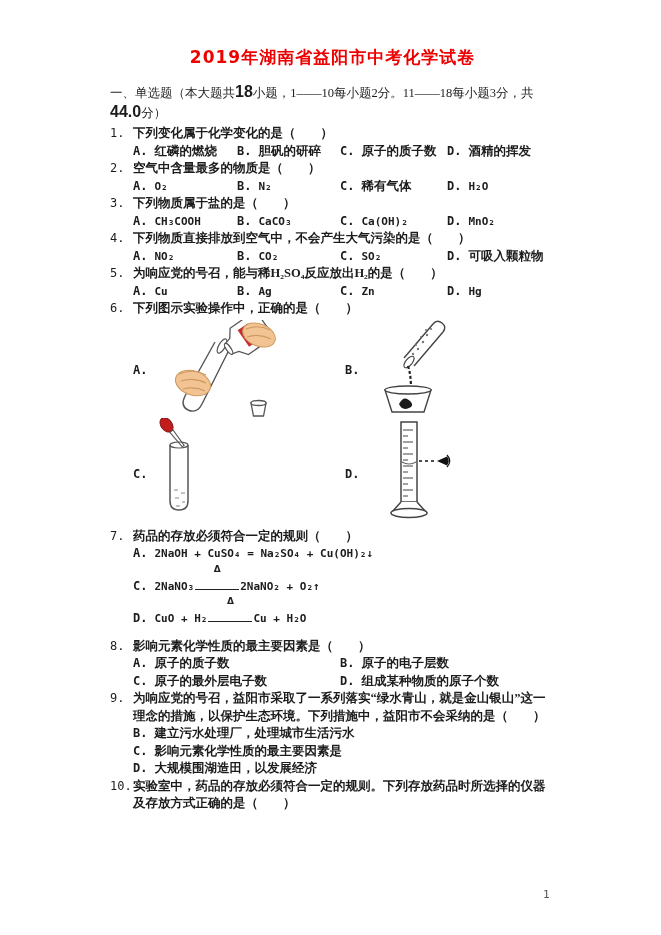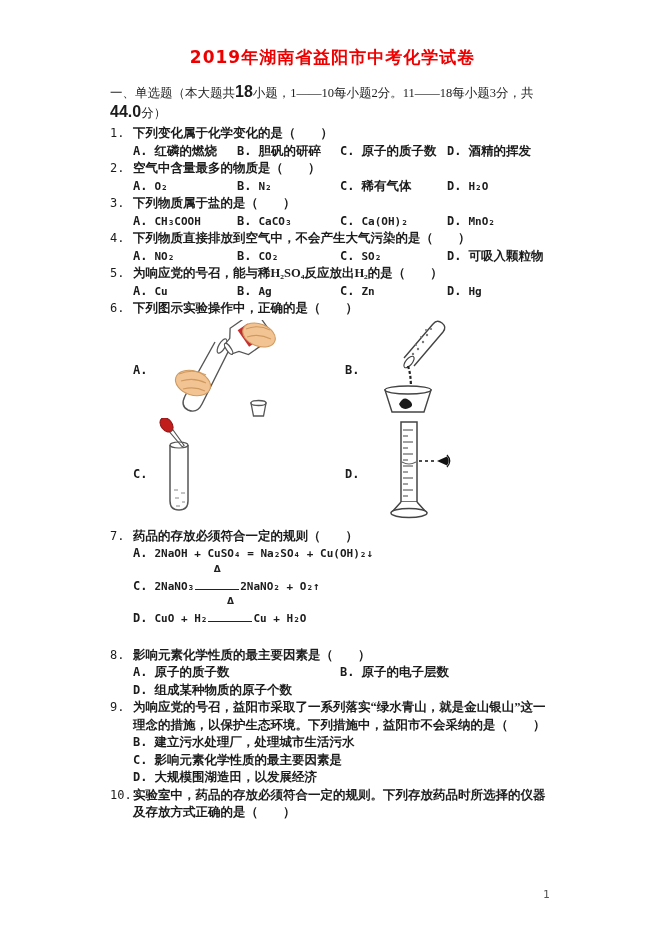--- a/index.html
+++ b/index.html
@@ -39,21 +39,21 @@
     position:absolute;left:50%;top:-12px;transform:translateX(-50%);
     font-size:9px;line-height:10px;font-family:"DejaVu Sans",sans-serif;color:#222;
   }
   .figs{position:relative;height:210px;}
   .figlabel{position:absolute;font-family:"DejaVu Sans Mono",monospace;font-size:12px;}
   .fig{position:absolute;}
   .pagenum{
     position:absolute;left:543px;top:886px;font-size:11px;color:#555;
     font-family:"DejaVu Sans Mono",monospace;
   }
-  .q7opts{margin-bottom:19px;}
+  .q7opts{margin-bottom:10px;}
 </style>
 </head>
 <body>
 
 <div class="page">
 
   <h1 class="title">2019年湖南省益阳市中考化学试卷</h1>
 
   <p class="section-header"><span>一、单选题（本大题共</span><b>18</b><span>小题，1——10每小题2分。11——18每小题3分，共</span><b>44.0</b><span>分）</span></p>
 
@@ -234,20 +234,21 @@
     </div>
   </div>
 
   <div class="q">
     <span class="qnum">8.</span>
     <div class="qbody">
       <p class="stem">影响元素化学性质的最主要因素是（　　）</p>
       <div class="opts2">
         <span class="opt"><span class="olabel">A.</span><span>原子的质子数</span></span>
         <span class="opt"><span class="olabel">B.</span><span>原子的电子层数</span></span>
+        <span class="opt"><span class="olabel">C.</span><span>原子的最外层电子数</span></span>
         <span class="opt"><span class="olabel">D.</span><span>组成某种物质的原子个数</span></span>
       </div>
     </div>
   </div>
 
   <div class="q">
     <span class="qnum">9.</span>
     <div class="qbody">
       <p class="stem">为响应党的号召，益阳市采取了一系列落实“绿水青山，就是金山银山”这一理念的措施，以保护生态环境。下列措施中，益阳市不会采纳的是（　　）</p>
       <div>

